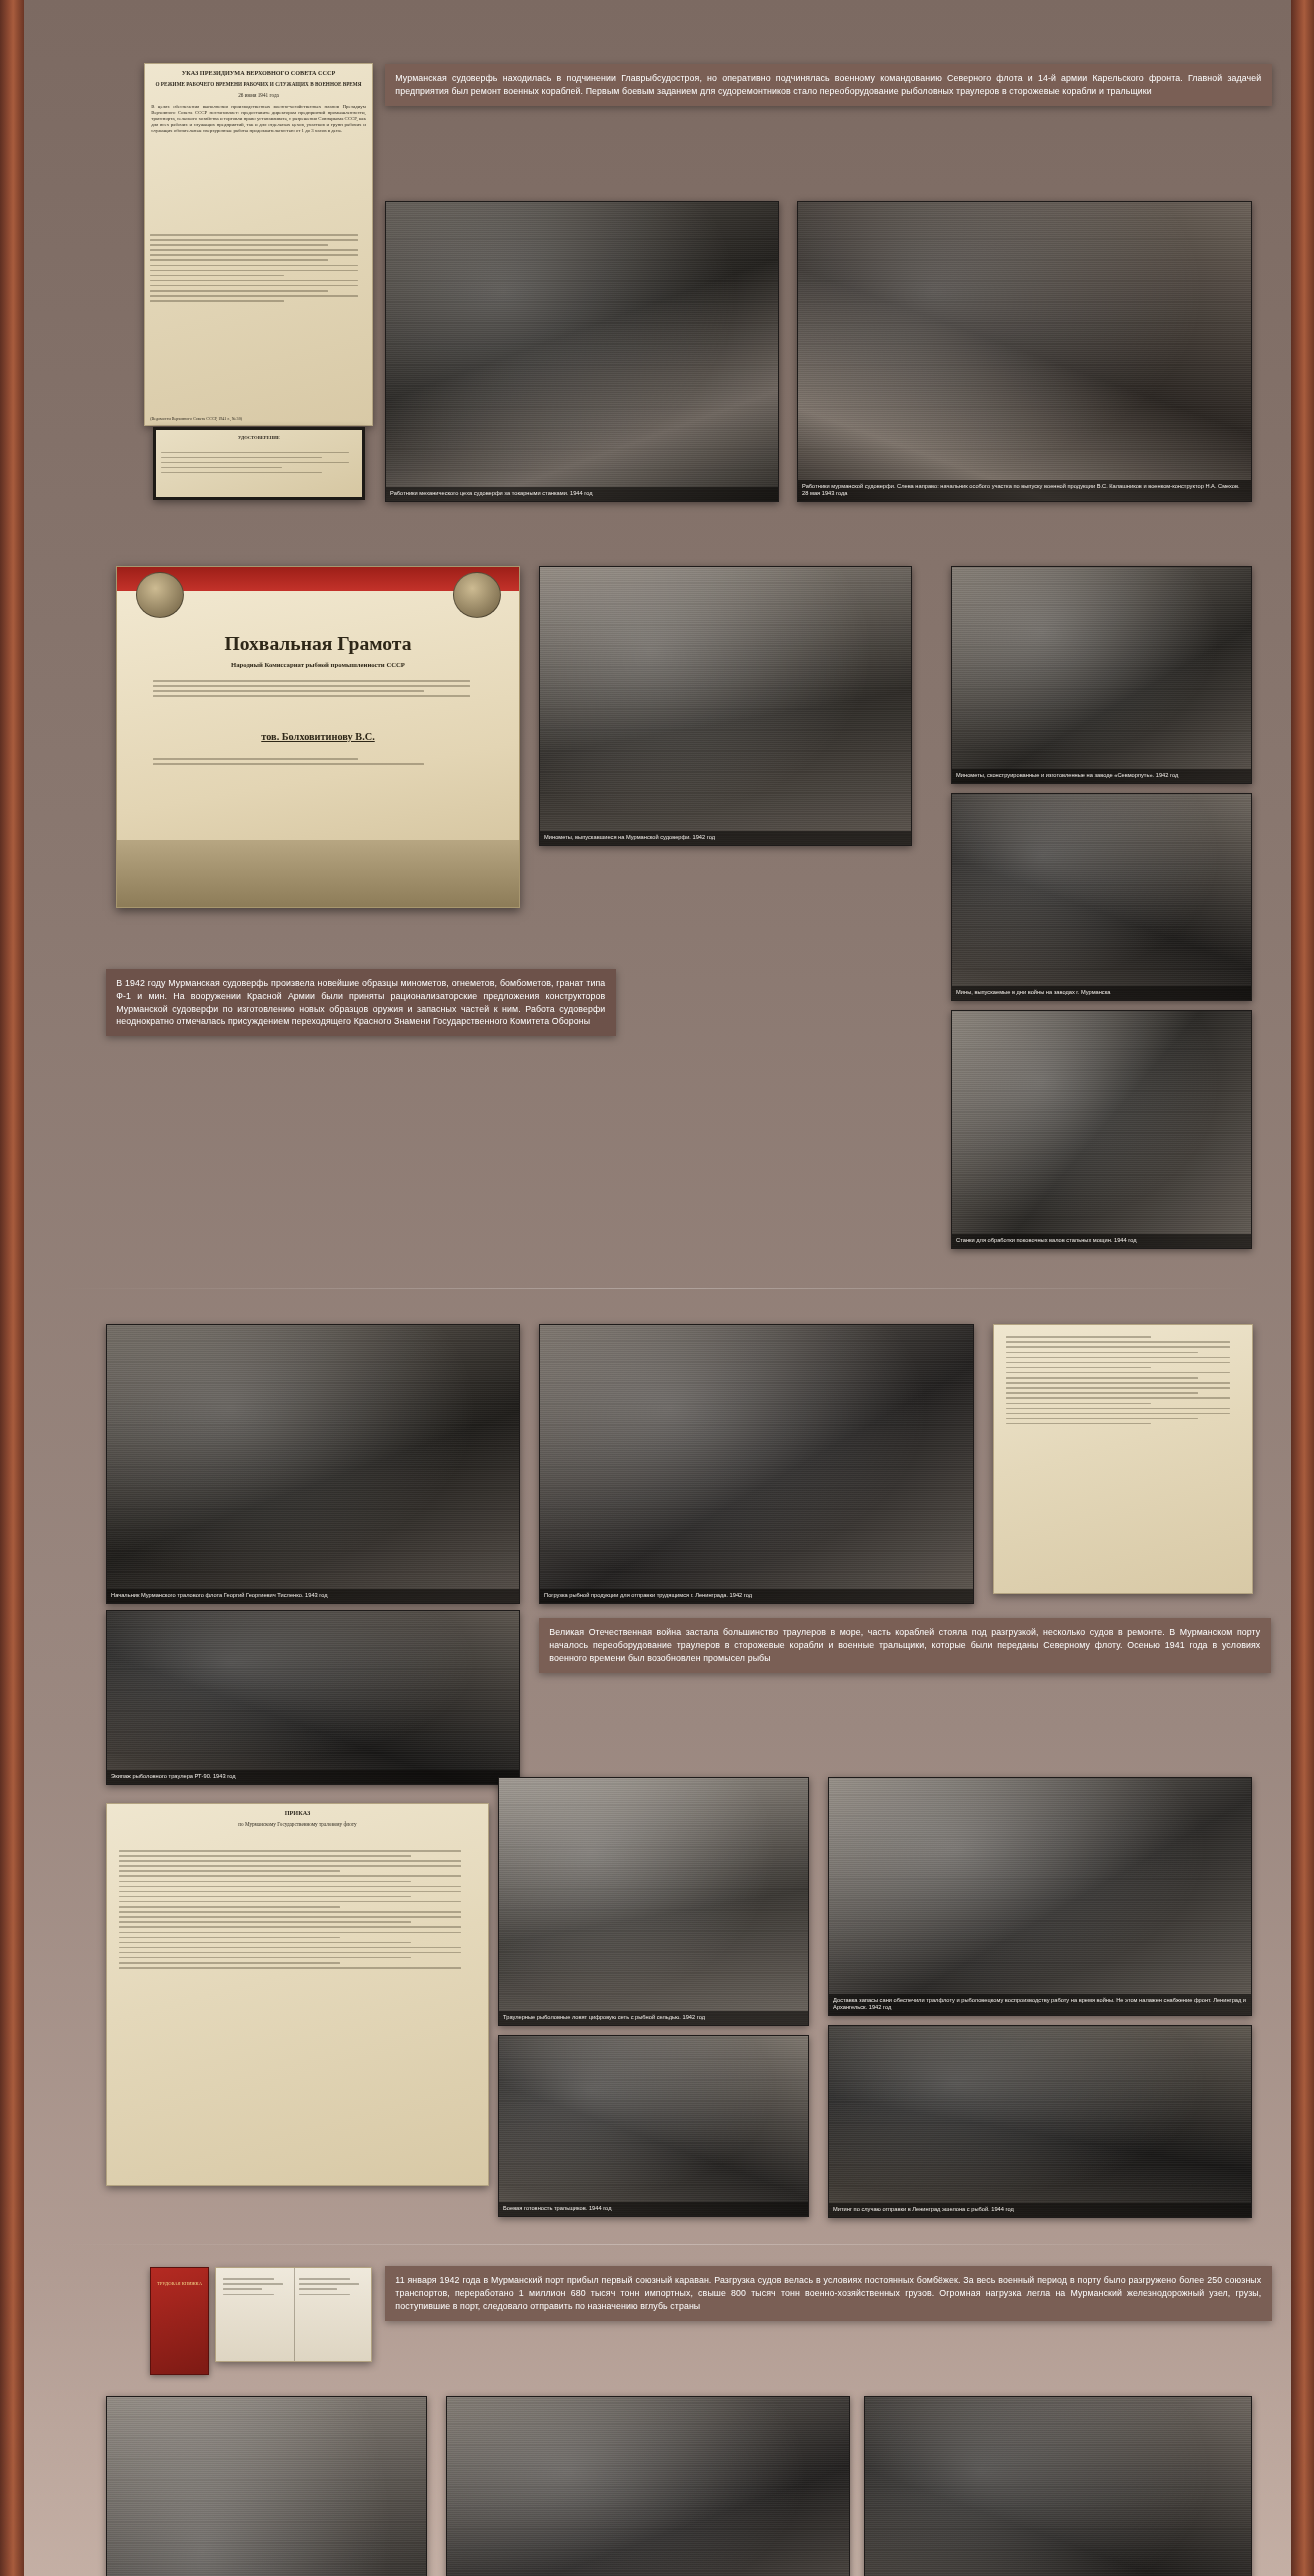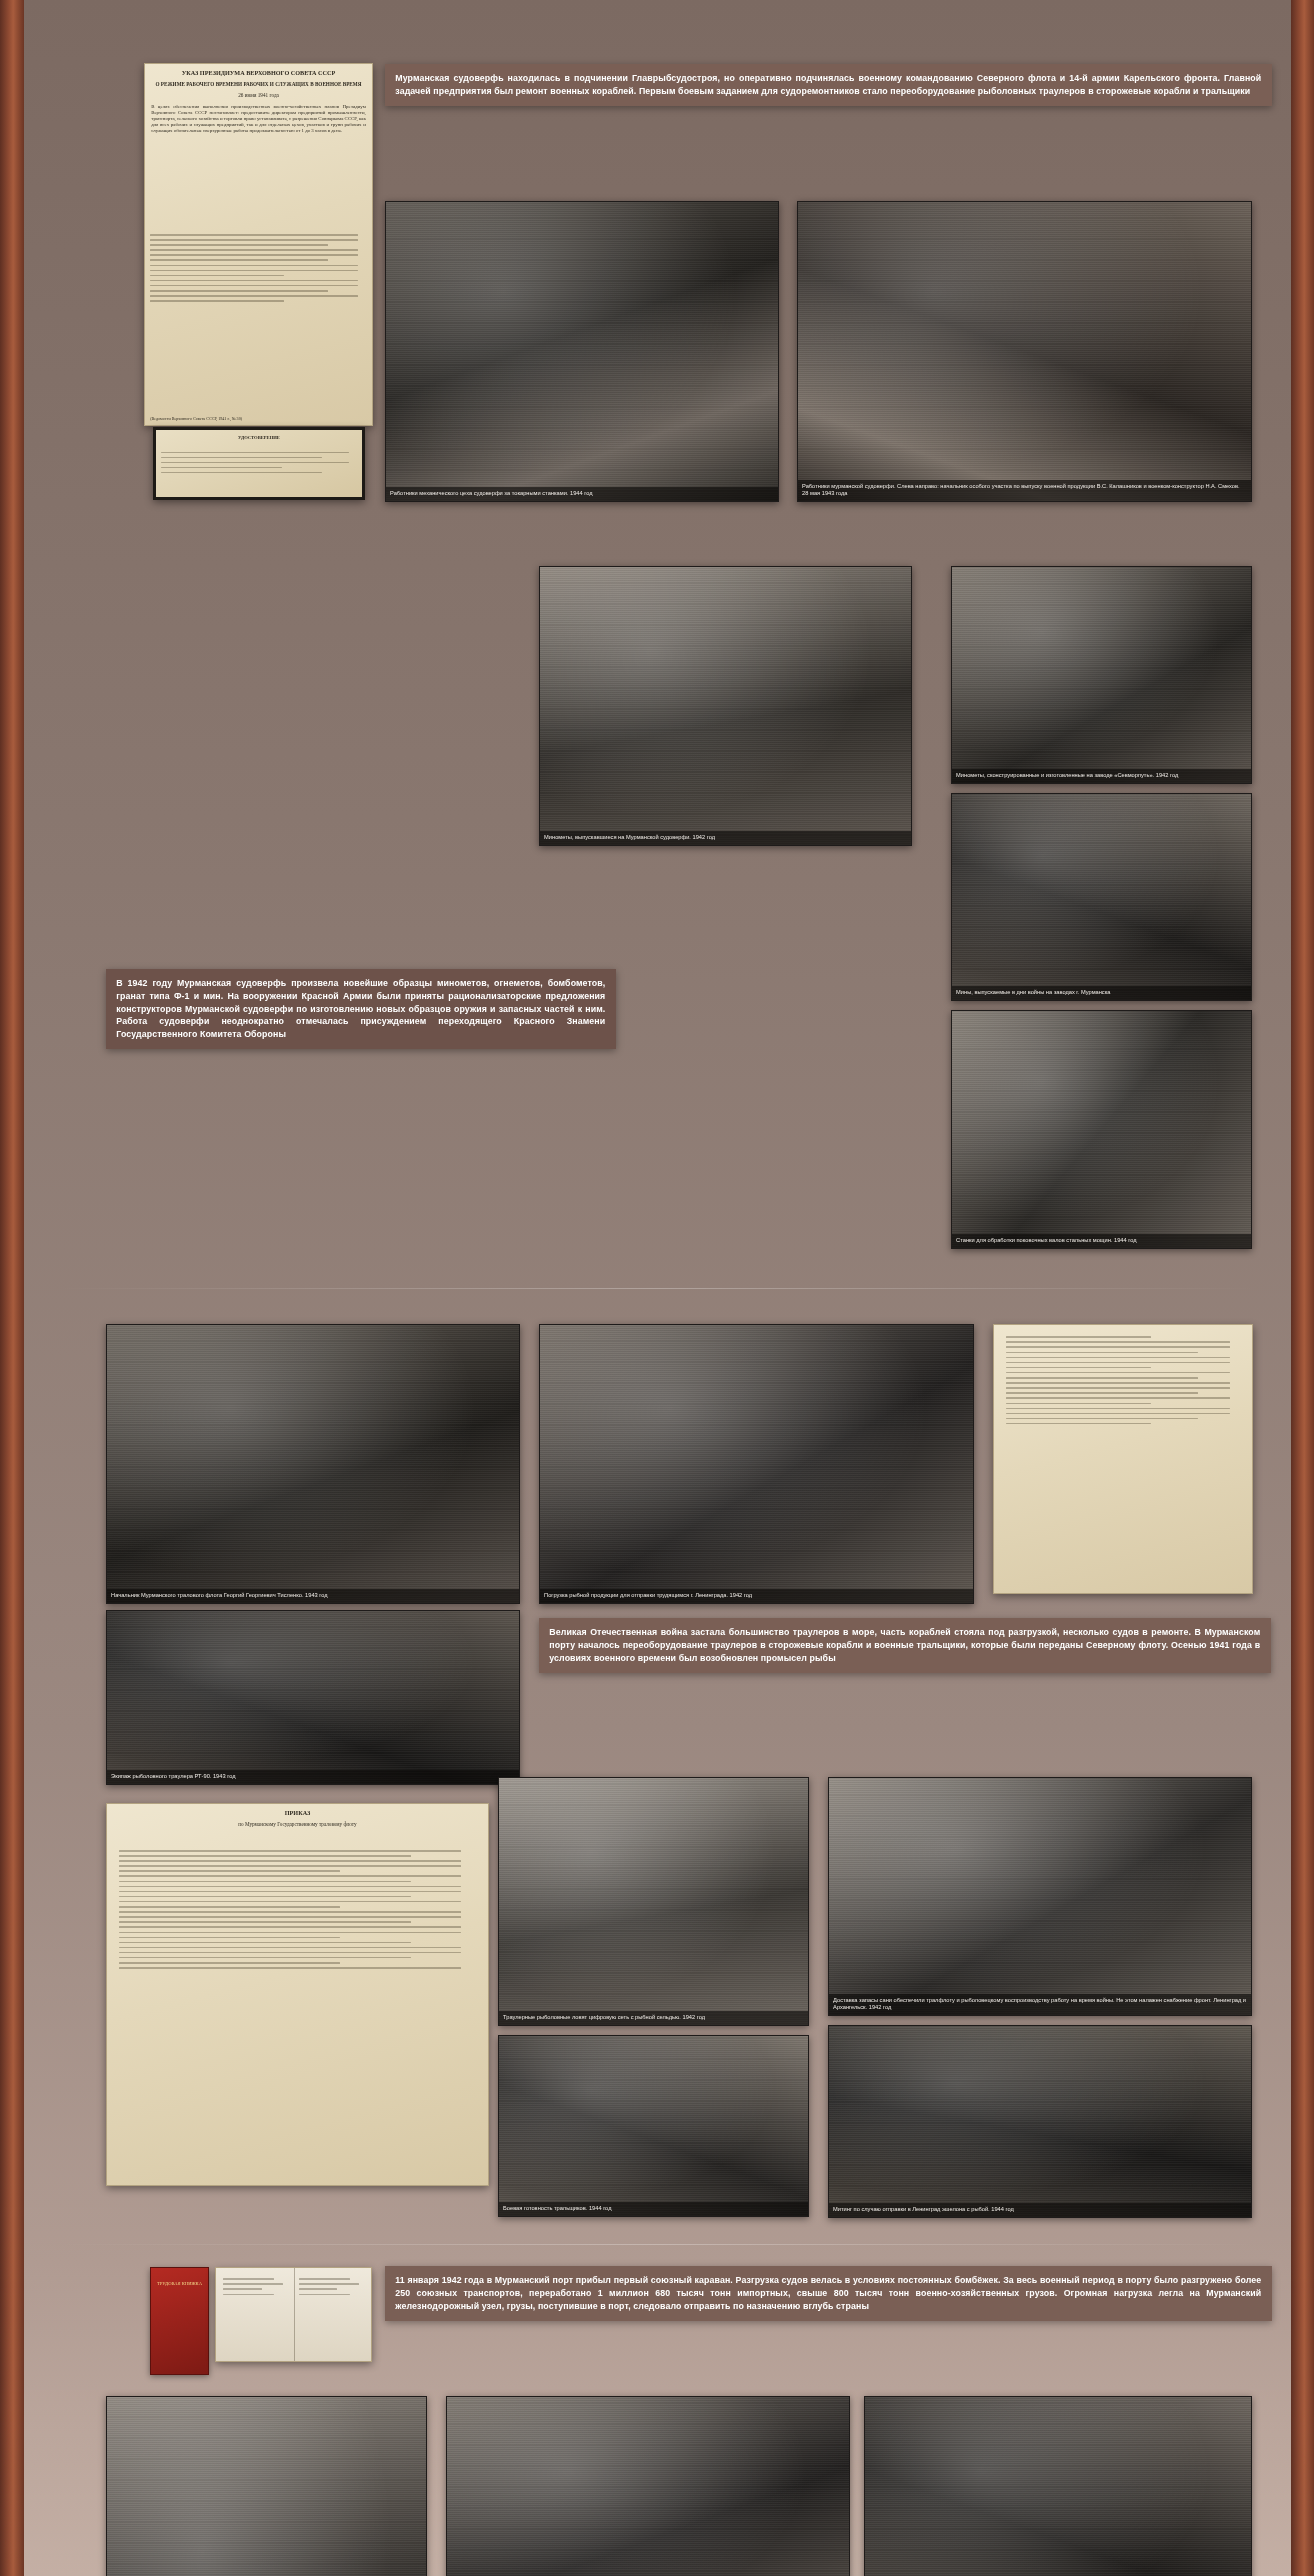--- a/index.html
+++ b/index.html
@@ -78,21 +78,21 @@
   
   .panel{
     position:absolute;
     background:#7a5f55;
     color:#fff;
     box-shadow:0 2.1px 7.2px rgba(0,0,0,.35);
     padding:8.2px 10.3px;
     font-size:8.8px;
     line-height:1.45;
     text-align:justify;
-    font-weight:bold;
+    font-weight:normal;
     letter-spacing:0.1px;
   }
   .panel.dark{background:#6d524a;}
   
   .sep{
     position:absolute;left:31px;right:31px;height:1px;
     background:linear-gradient(90deg,rgba(255,255,255,0),rgba(255,255,255,.28),rgba(255,255,255,0));
   }
   
   .redbook{
@@ -179,20 +179,39 @@
     <div class="ph grain" style="left:361px;top:201px;width:392px;height:299px;">
       <div class="img" style="background:linear-gradient(160deg,#5a544d,#23211e 45%,#6f6760 75%,#2c2a26);"></div>
       <div class="cap">Работники механического цеха судоверфи за токарными станками. 1944 год</div>
     </div>
 
     <div class="ph grain" style="left:773px;top:201px;width:453px;height:299px;">
       <div class="img" style="background:linear-gradient(200deg,#6c6259,#2b2622 50%,#7a7067 80%,#302b27);"></div>
       <div class="cap">Работники мурманской судоверфи. Слева направо: начальник особого участка по выпуску военной продукции В.С. Калашников и военком-конструктор Н.А. Смехов. 28 мая 1943 года</div>
     </div>
 
+    <div class="gramota" style="left:92px;top:566px;width:402px;height:340px;">
+      <div class="bar"></div>
+      <div class="portraitcircle" style="left:18.5px;top:5.2px;width:46px;height:44px;background:radial-gradient(circle at 40% 35%,#cdbb92,#6b5c3f);"></div>
+      <div class="portraitcircle" style="right:18.5px;top:5.2px;width:46px;height:44px;background:radial-gradient(circle at 40% 35%,#cdbb92,#6b5c3f);"></div>
+      <div class="ttl" style="top:66px;font-size:19.6px;">Похвальная Грамота</div>
+      <div class="ttl" style="top:94px;font-size:6.7px;">Народный Комиссариат рыбной промышленности СССР</div>
+      <div class="lines" style="top:113px;left:36px;right:36px;">
+        <i class="l"></i>
+          <i class="l"></i>
+          <i class="m"></i>
+          <i class="l"></i>
+      </div>
+      <div class="ttl" style="top:164px;font-size:10.3px;text-decoration:underline;">тов. Болховитинову В.С.</div>
+      <div class="lines" style="top:191px;left:36px;right:36px;">
+        <i class="s"></i>
+          <i class="m"></i>
+      </div>
+      <div style="position:absolute;left:0;right:0;bottom:0;height:67px;background:linear-gradient(180deg,#b7a682,#8d7c58);"></div>
+    </div>
 
     <div class="ph grain" style="left:515px;top:566px;width:371px;height:278px;">
       <div class="img" style="background:linear-gradient(170deg,#8d857c,#2e2b27 55%,#5d564f);"></div>
       <div class="cap">Минометы, выпускавшиеся на Мурманской судоверфи. 1942 год</div>
     </div>
 
     <div class="ph grain" style="left:927px;top:566px;width:299px;height:216px;">
       <div class="img" style="background:linear-gradient(150deg,#7d756c,#262421 60%,#5a534c);"></div>
       <div class="cap">Минометы, сконструированные и изготовленные на заводе «Севморпуть». 1942 год</div>
     </div>

